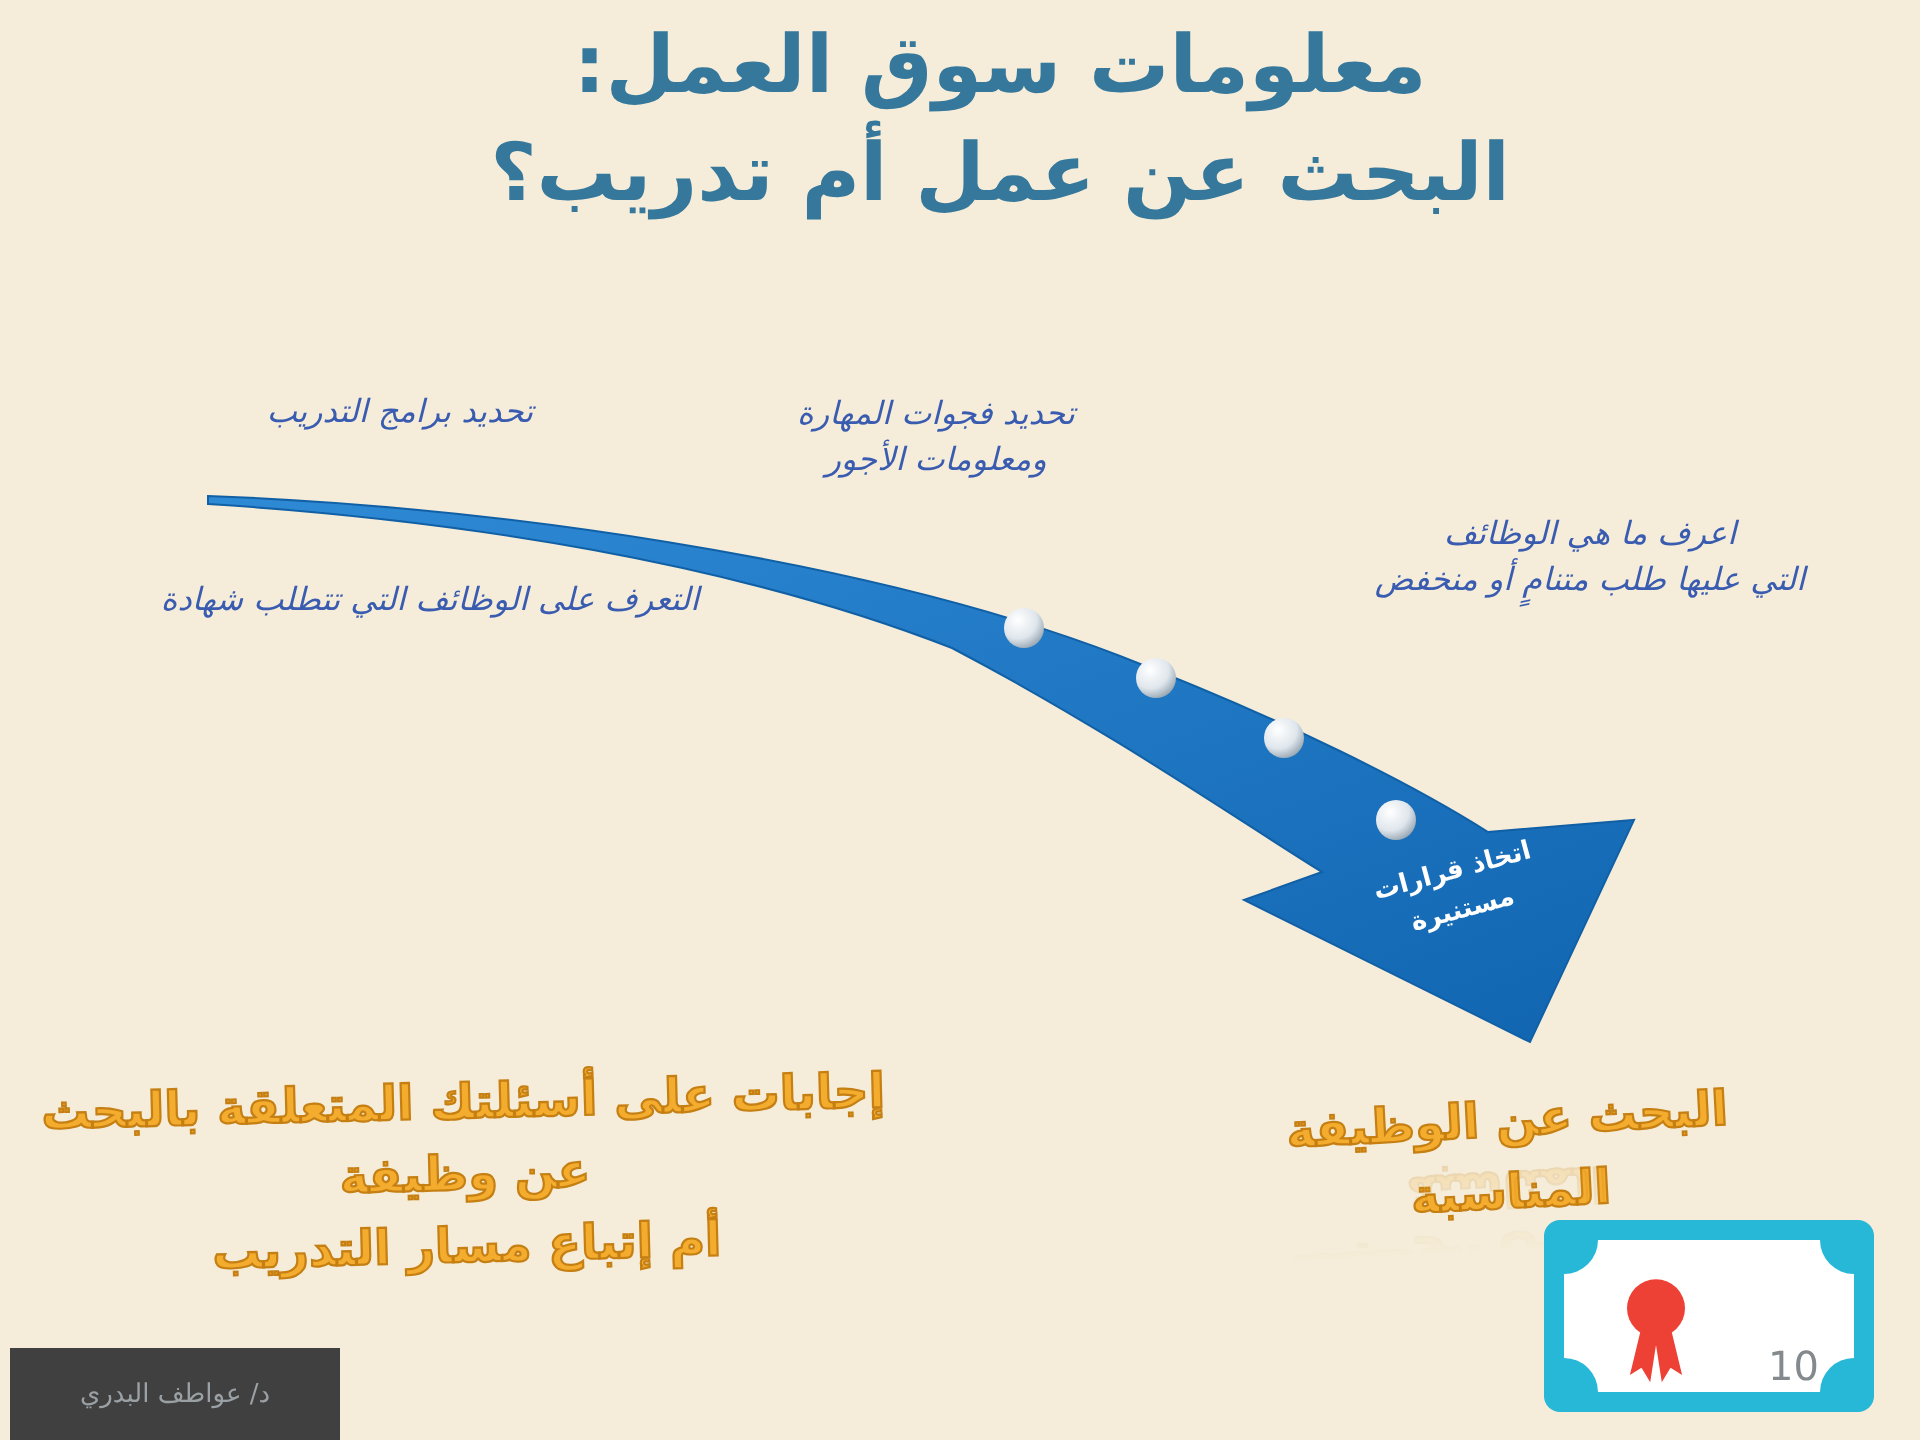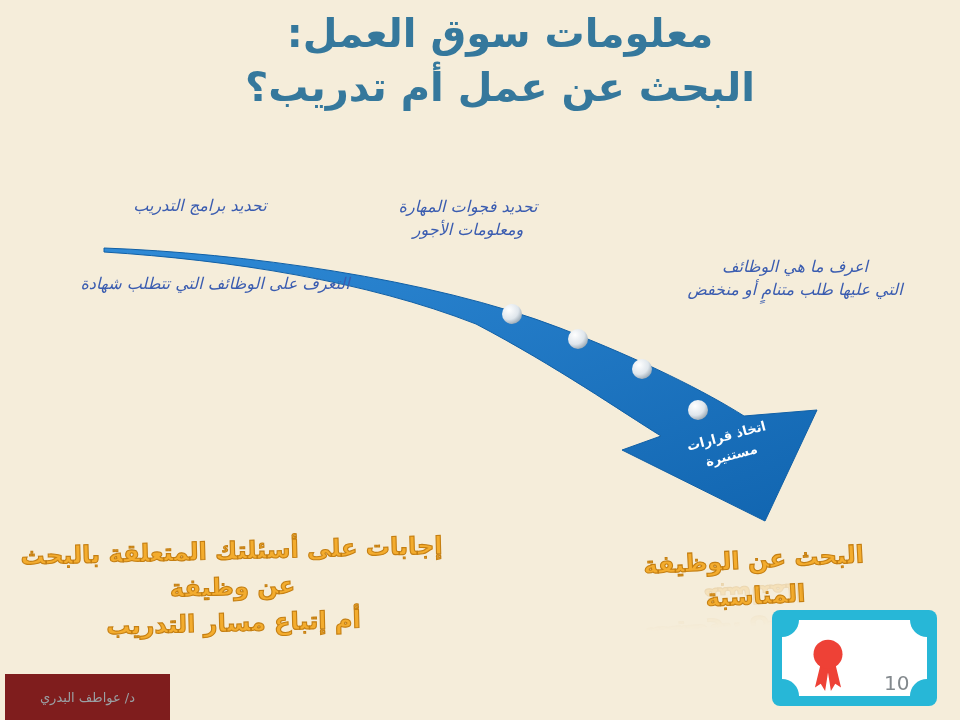--- a/index.html
+++ b/index.html
@@ -29,21 +29,21 @@
   
   .step-label{
     position:absolute;direction:rtl;text-align:center;
     color:var(--label,#3a5cb0);
     font-size:16px;font-weight:normal;font-style:italic;
     line-height:1.45;white-space:pre-line;
   }
   .lbl-training{left:110px;top:194px;width:180px;}
   .lbl-gaps{left:383px;top:195px;width:170px;}
   .lbl-demand{left:650px;top:255px;width:290px;}
-  .lbl-cert{left:40px;top:272px;width:350px;}
+  .lbl-cert{left:40px;top:288px;width:350px;}
   .lbl-employers{left:70px;top:337px;width:315px;}
   .lbl-narrow{left:295px;top:417px;width:255px;}
   
   .wordart{
     position:absolute;direction:rtl;text-align:center;
     font-size:24px;font-weight:bold;line-height:1.5;
     color:var(--gold,#f3ac2e);
     -webkit-text-stroke:1.1px var(--gold-outline,#c57f12);
     white-space:pre-line;
   }
@@ -70,21 +70,21 @@
     background:var(--cert-cyan,#27b7d7);
   }
   .cc-tl{left:-17px;top:-17px;}
   .cc-tr{right:-17px;top:-17px;}
   .cc-bl{left:-17px;bottom:-17px;}
   .cc-br{right:-17px;bottom:-17px;}
   .cert-seal{position:absolute;left:24px;top:16px;width:44px;height:58px;}
   
   .footer-box{
     position:absolute;left:5px;top:674px;width:165px;height:46px;
-    background:#7f1d1d;
+    background:#404040;
     display:flex;align-items:center;justify-content:center;
   }
   .footer-text{
     direction:rtl;color:var(--footer-text,#9aa0a4);font-size:13px;
   }
   .page-number{
     position:absolute;left:884px;top:671px;
     color:var(--page-number,#83898d);font-size:20px;
   }
 </style>

